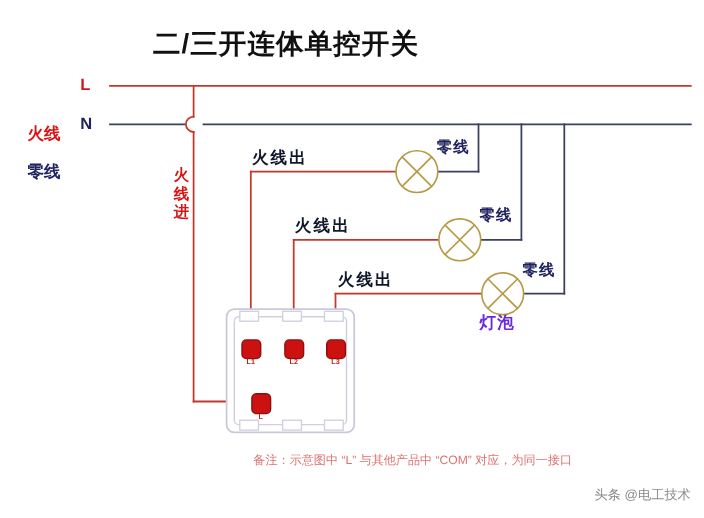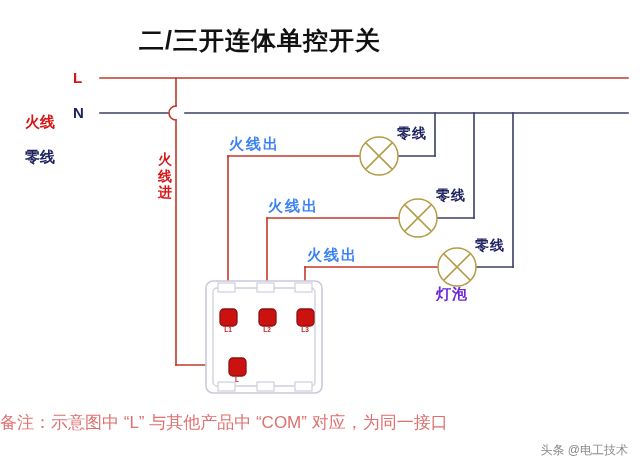--- a/index.html
+++ b/index.html
@@ -67,21 +67,21 @@
     font-size: 14px;
     font-weight: bold;
     color: #d81515;
     text-align: center;
     line-height: 1.18;
     white-space: normal;
   }
   .hot-out {
     font-size: 15px;
     font-weight: bold;
-    color: #3b82f6;
+    color: #0f172a;
     letter-spacing: 2px;
   }
   #hot-out-1 { left: 229px; top: 136px; }
   #hot-out-2 { left: 268px; top: 198px; }
   #hot-out-3 { left: 307px; top: 247px; }
 
   .neutral-tag {
     font-size: 14px;
     font-weight: bold;
     color: #1f2260;
@@ -111,22 +111,22 @@
   }
   #cap-L1 { left: 219px; top: 327px; }
   #cap-L2 { left: 258px; top: 327px; }
   #cap-L3 { left: 296px; top: 327px; }
   #cap-L  { left: 228px; top: 377px; }
 
   #note {
     left: 0;
     top: 414px;
     width: 520px;
-    text-align: left;
-    font-size: 17px;
+    text-align: right;
+    font-size: 11px;
     color: #e07070;
   }
   #watermark {
     left: 0;
     top: 444px;
     width: 628px;
     text-align: right;
     font-size: 12px;
     color: #8a8a8a;
   }

